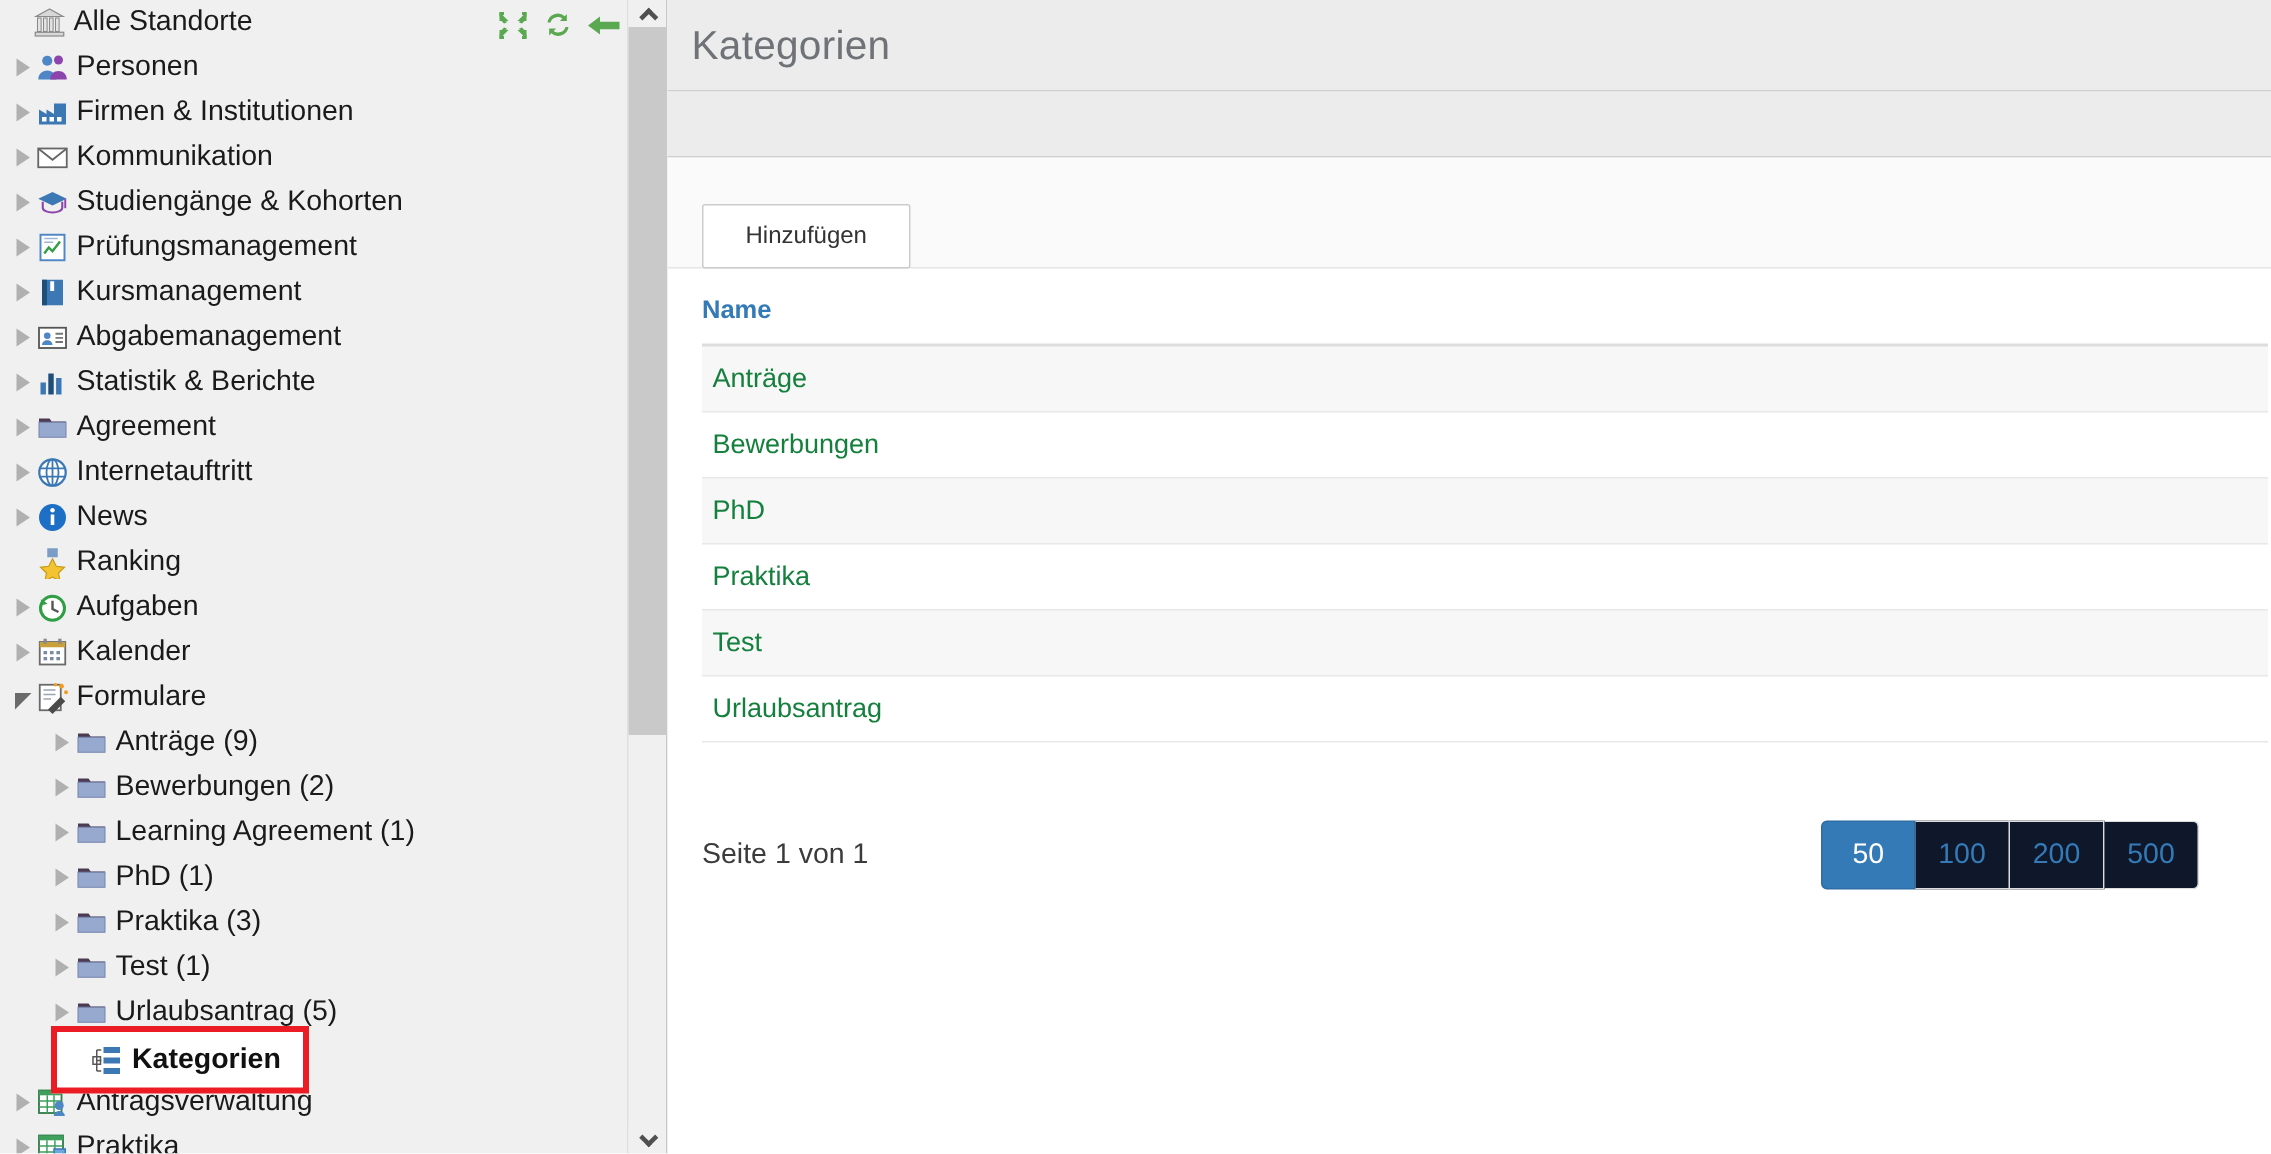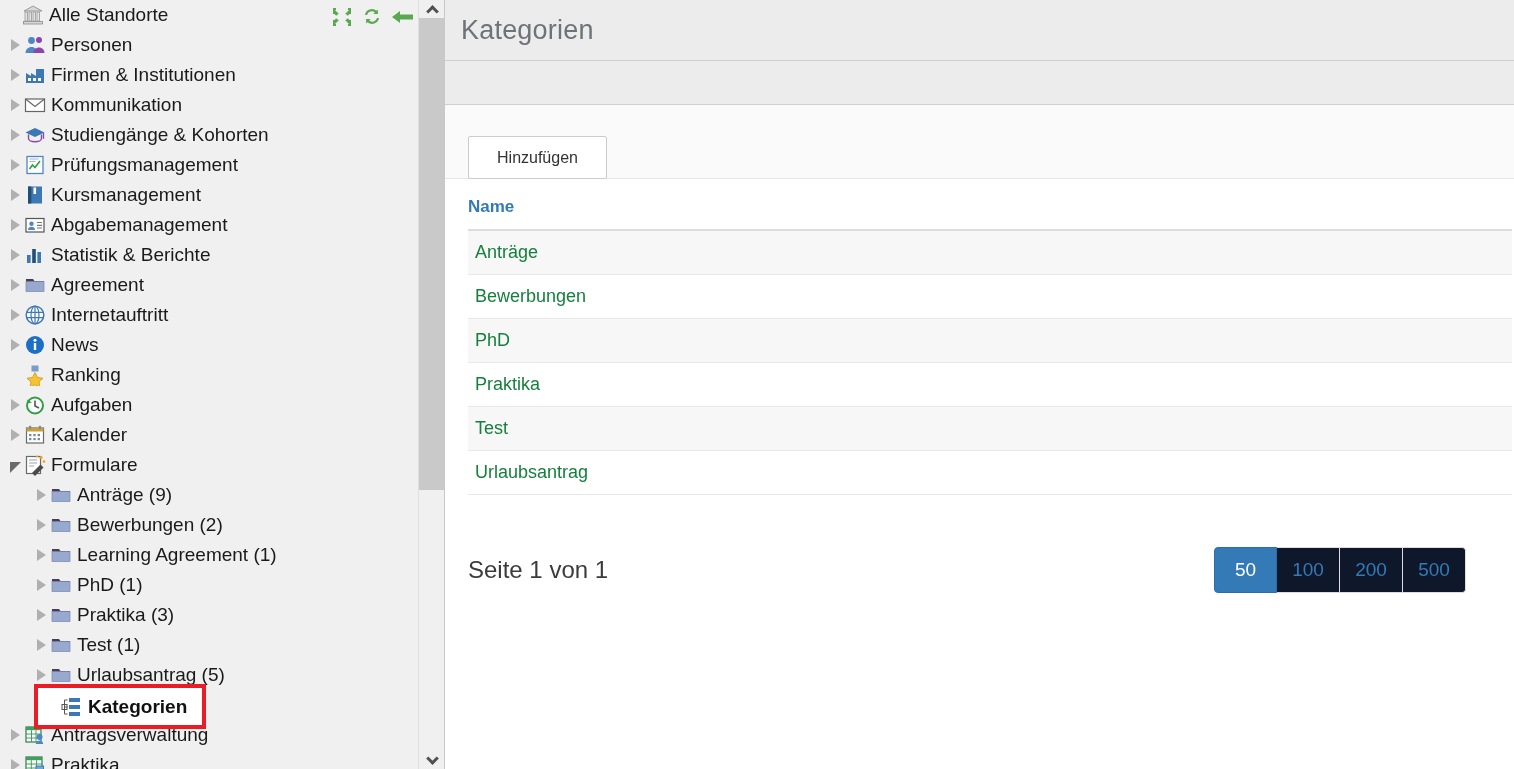--- a/index.html
+++ b/index.html
@@ -190,21 +190,21 @@
   }
   table#grid tbody tr:nth-child(odd) td { background: #f7f7f7; }
   table#grid tbody tr:nth-child(even) td { background: #ffffff; }
 
   #pager {
     margin-top: 52px;
     padding: 0 25px 0 23px;
     display: flex; align-items: center; justify-content: space-between;
     width: 1046px;
   }
-  #page-info { font-size: 24px; color: #3b3b3b; }
+  #page-info { font-size: 19px; color: #3b3b3b; }
   #page-sizes { display: flex; justify-content: space-between; }
   .psz {
     min-width: 63px;
     height: 46px;
     background: #0f172a;
     border: 1px solid #dddddd;
     border-left-width: 0;
     color: #337ab7;
     font-family: "Liberation Sans", sans-serif;
     font-size: 19px;

